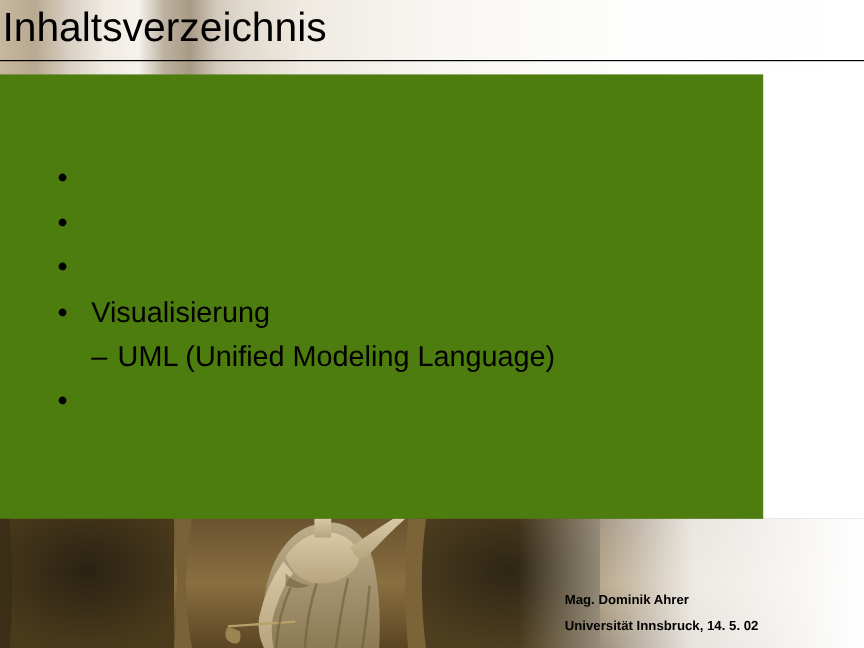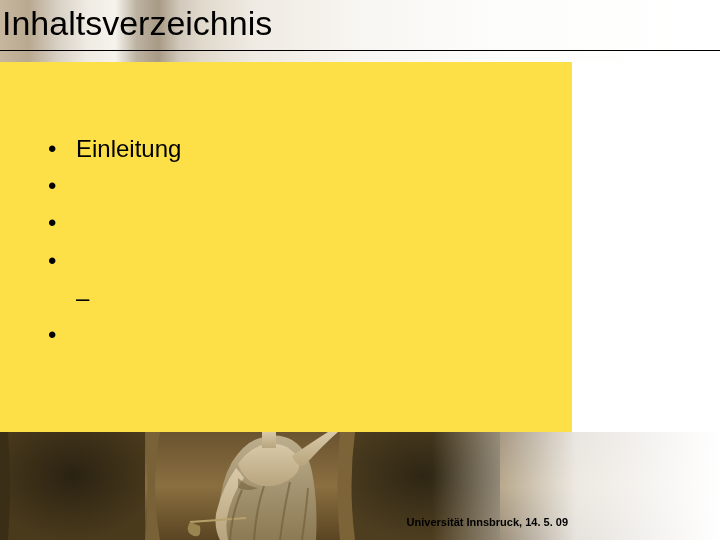--- a/index.html
+++ b/index.html
@@ -7,23 +7,23 @@
     padding: 0;
     width: 720px;
     height: 540px;
     font-family: Arial, Helvetica, sans-serif;
     background: #ffffff;
     overflow: hidden;
     position: relative;
   }
   .slide {
     position: relative;
-    width: 572px;
+    width: 636px;
     height: 540px;
-    background: #fde047;
+    background: #4d7c0f;
   }
   .title-bar {
     position: absolute;
     top: 0;
     left: 0;
     width: 720px;
     height: 62px;
     background: linear-gradient(90deg,
       #c8b79f 0%, #b9a990 4%, #d8d0c4 8%, #efeae2 12%,
       #f6f3ed 16%, #bdb2a1 19%, #a89a85 22%, #d2c9bb 25%,
@@ -103,33 +103,34 @@
 <div class="slide">
 
   <div class="title-bar">
     <div class="title-text">Inhaltsverzeichnis</div>
     <div class="title-underline"></div>
   </div>
 
   <div class="content">
     <div class="bullet-row">
       <span class="bullet-dot">•</span>
-      <span>Einleitung</span>
-    </div>
-    <div class="bullet-row">
-      <span class="bullet-dot">•</span>
-    </div>
-    <div class="bullet-row">
-      <span class="bullet-dot">•</span>
-    </div>
-    <div class="bullet-row">
-      <span class="bullet-dot">•</span>
+    </div>
+    <div class="bullet-row">
+      <span class="bullet-dot">•</span>
+    </div>
+    <div class="bullet-row">
+      <span class="bullet-dot">•</span>
+    </div>
+    <div class="bullet-row">
+      <span class="bullet-dot">•</span>
+      <span>Visualisierung</span>
     </div>
     <div class="sub-row">
       <span class="sub-dash">–</span>
+      <span>UML (Unified Modeling Language)</span>
     </div>
     <div class="bullet-row">
       <span class="bullet-dot">•</span>
     </div>
   </div>
 
   <div class="footer-img">
     <svg width="720" height="108" viewBox="0 0 720 108">
       <defs>
         <linearGradient id="bg" x1="0" y1="0" x2="0" y2="1">
@@ -185,16 +186,17 @@
         <path d="M-20 108 Q-18 80 -8 58 M4 108 Q6 78 14 54 M30 108 Q34 76 40 50 M52 108 Q56 80 58 56" stroke="#6e5b35" stroke-width="2" fill="none" opacity="0.6"></path>
 
         <path d="M-12 46 Q-4 54 8 56 Q-2 60 -12 56 Z" fill="#6a5630" opacity="0.5"></path>
       </g>
 
       <rect x="0" y="0" width="720" height="108" fill="url(#fade)"></rect>
     </svg>
   </div>
 
   <div class="footer-text">
-    <div class="footer-line">Universität Innsbruck, 14. 5. 09</div>
+    <div class="footer-line">Mag. Dominik Ahrer</div>
+    <div class="footer-line">Universität Innsbruck, 14. 5. 02</div>
   </div>
 
 </div>
 
 </body></html>

